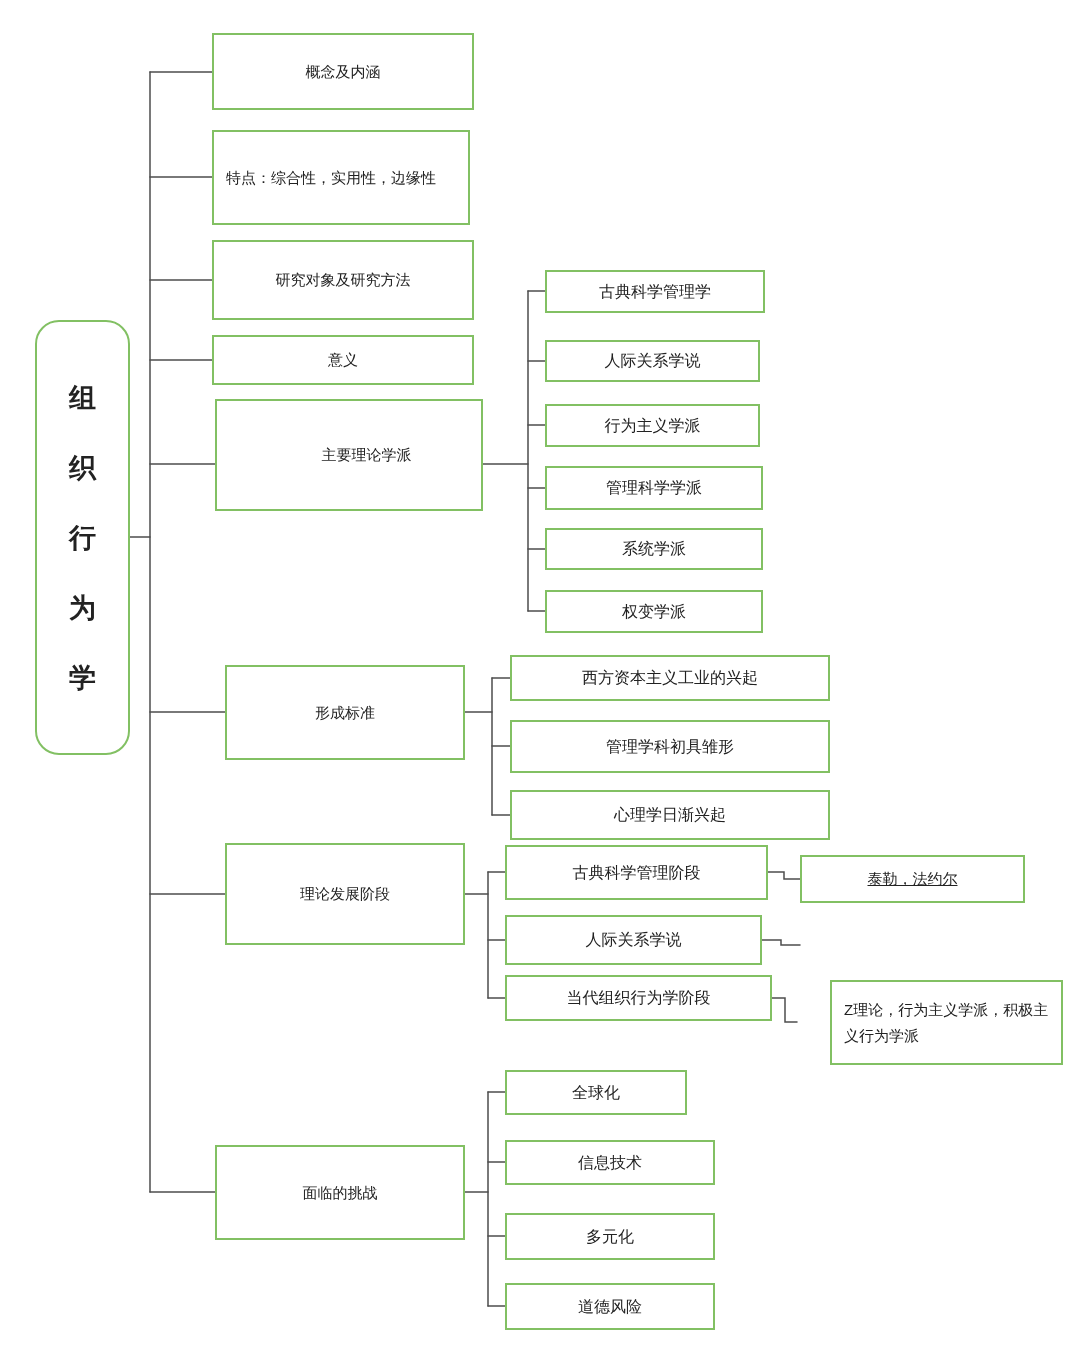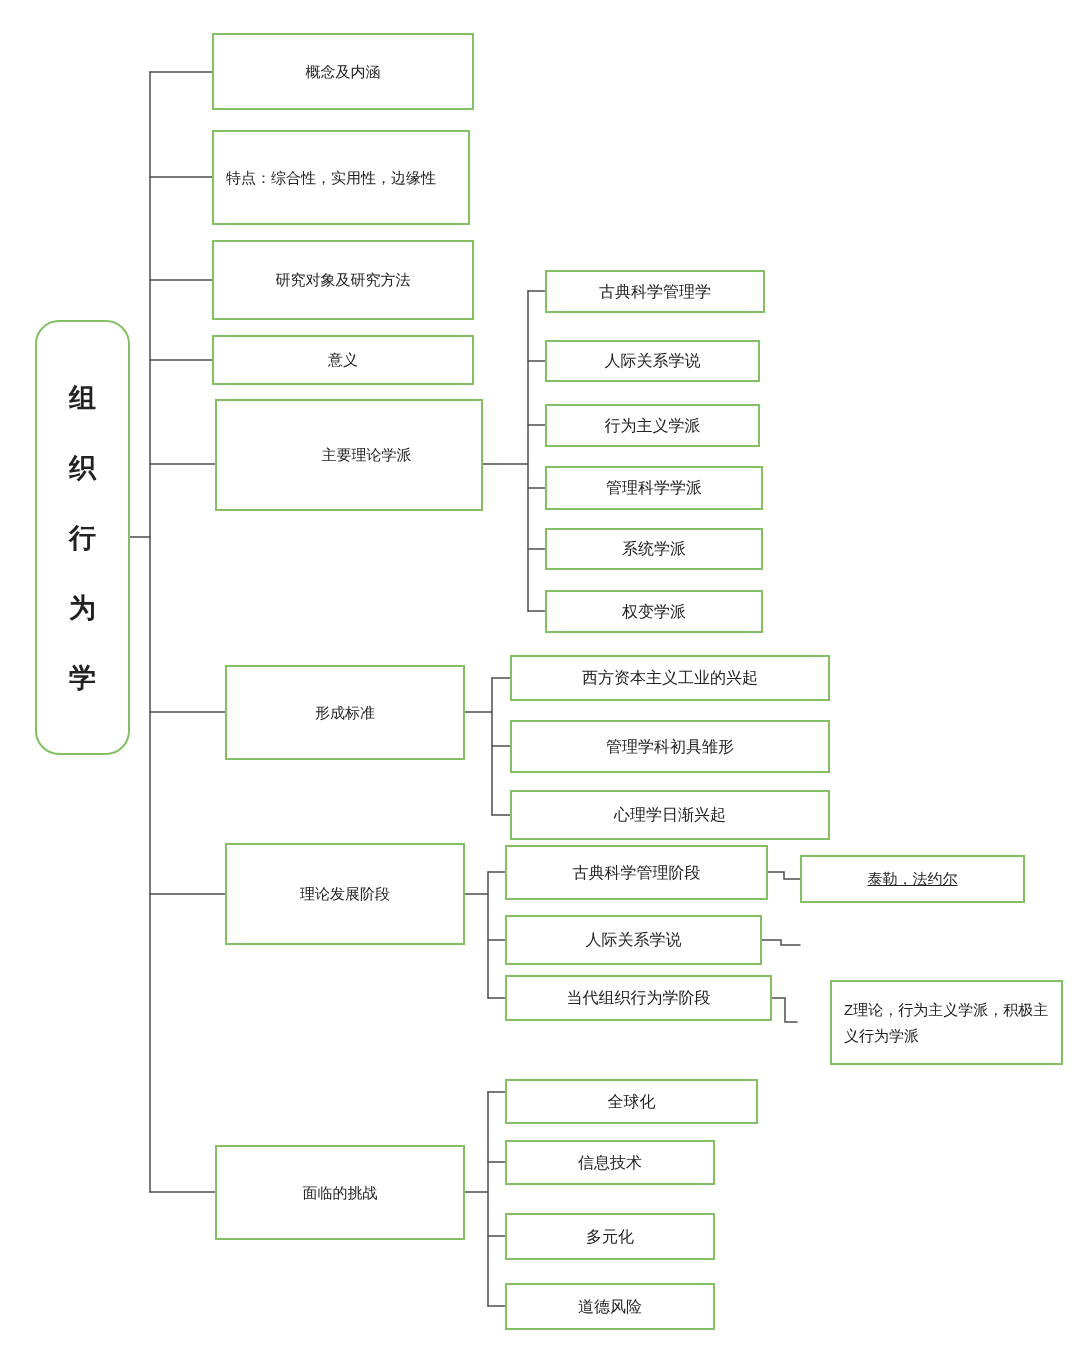--- a/index.html
+++ b/index.html
@@ -180,21 +180,21 @@
     <span>当代组织行为学阶段</span>
   </div>
 
   <div class="node small" style="left:800px;top:855px;width:225px;height:48px;text-decoration:underline;">
     <span>泰勒，法约尔</span>
   </div>
   <div class="node small align-left" style="left:797px;top:980px;width:233px;height:85px;line-height:1.7;margin-left:33px;">
     <span>Z理论，行为主义学派，积极主义行为学派</span>
   </div>
 
-  <div class="node mid" style="left:505px;top:1070px;width:253px;height:45px;margin-top:9px;">
+  <div class="node mid" style="left:505px;top:1070px;width:182px;height:45px;">
     <span>全球化</span>
   </div>
   <div class="node mid" style="left:505px;top:1140px;width:210px;height:45px;">
     <span>信息技术</span>
   </div>
   <div class="node mid" style="left:505px;top:1213px;width:210px;height:47px;">
     <span>多元化</span>
   </div>
   <div class="node mid" style="left:505px;top:1283px;width:210px;height:47px;">
     <span>道德风险</span>

